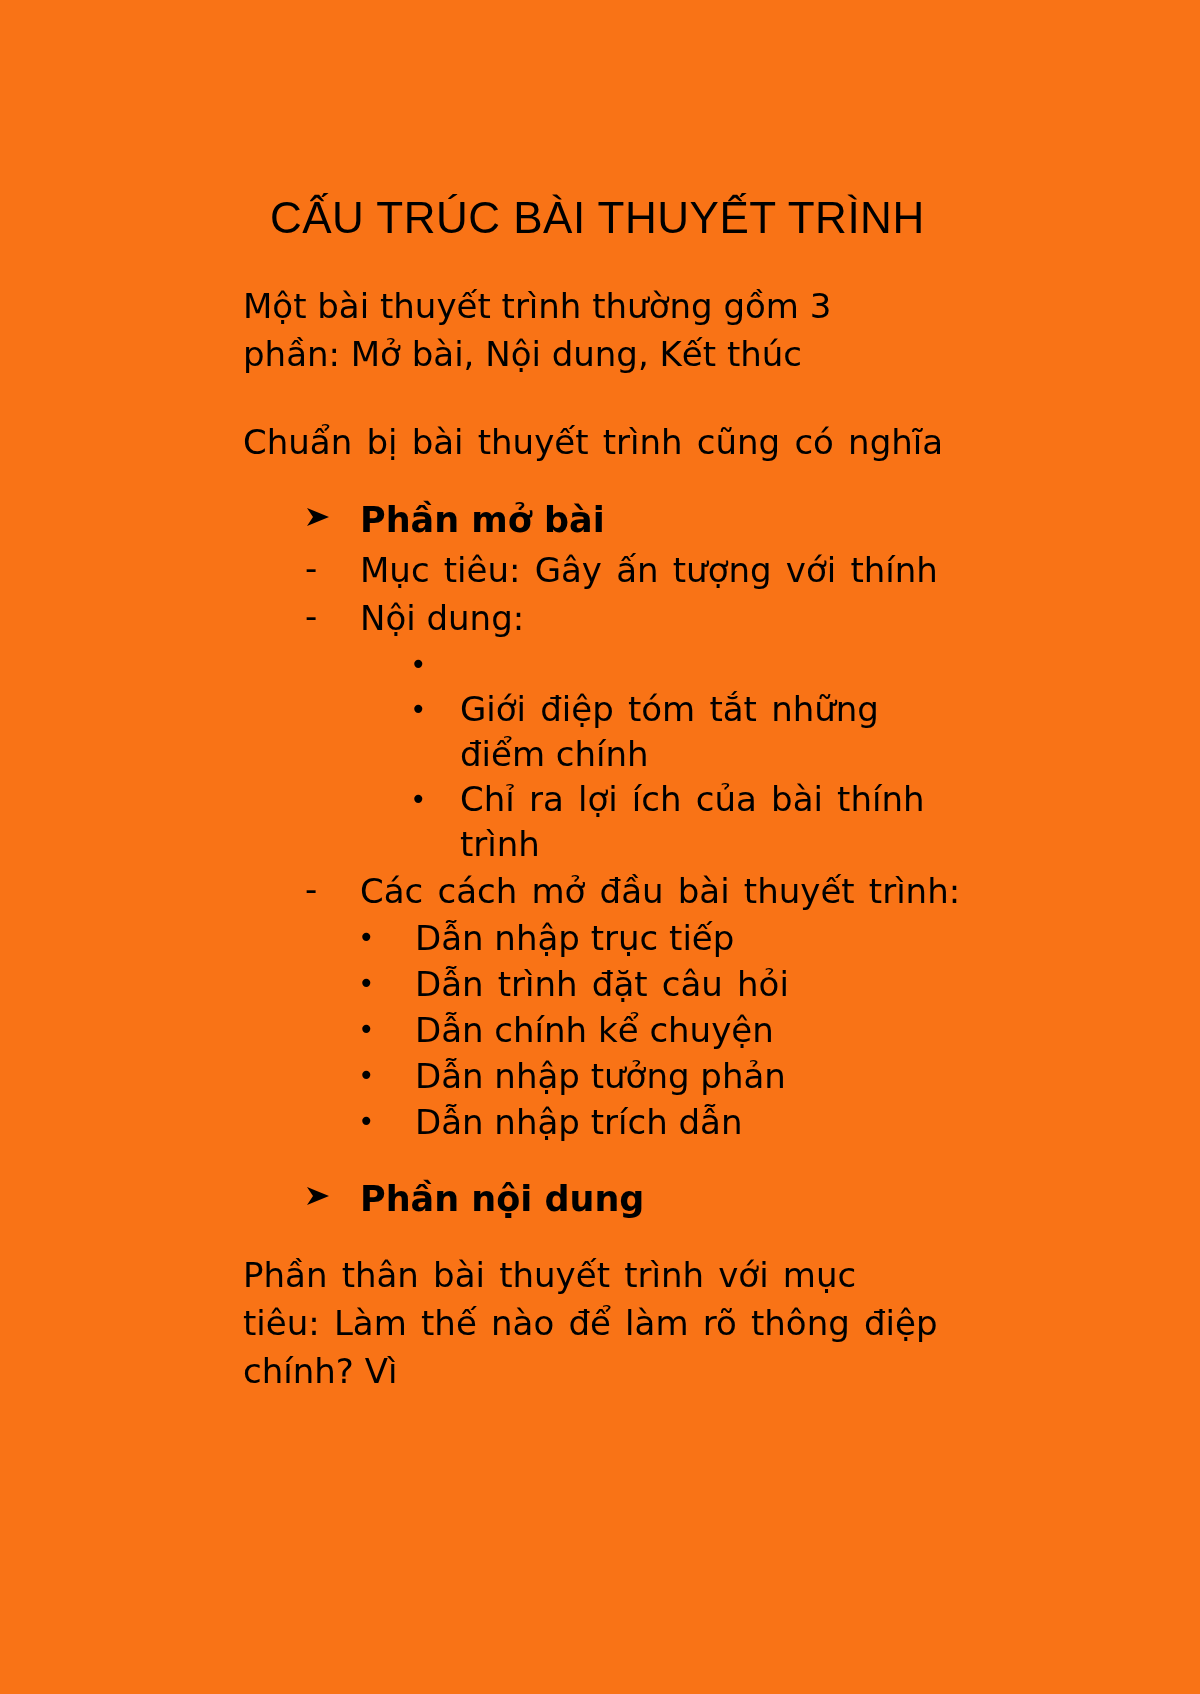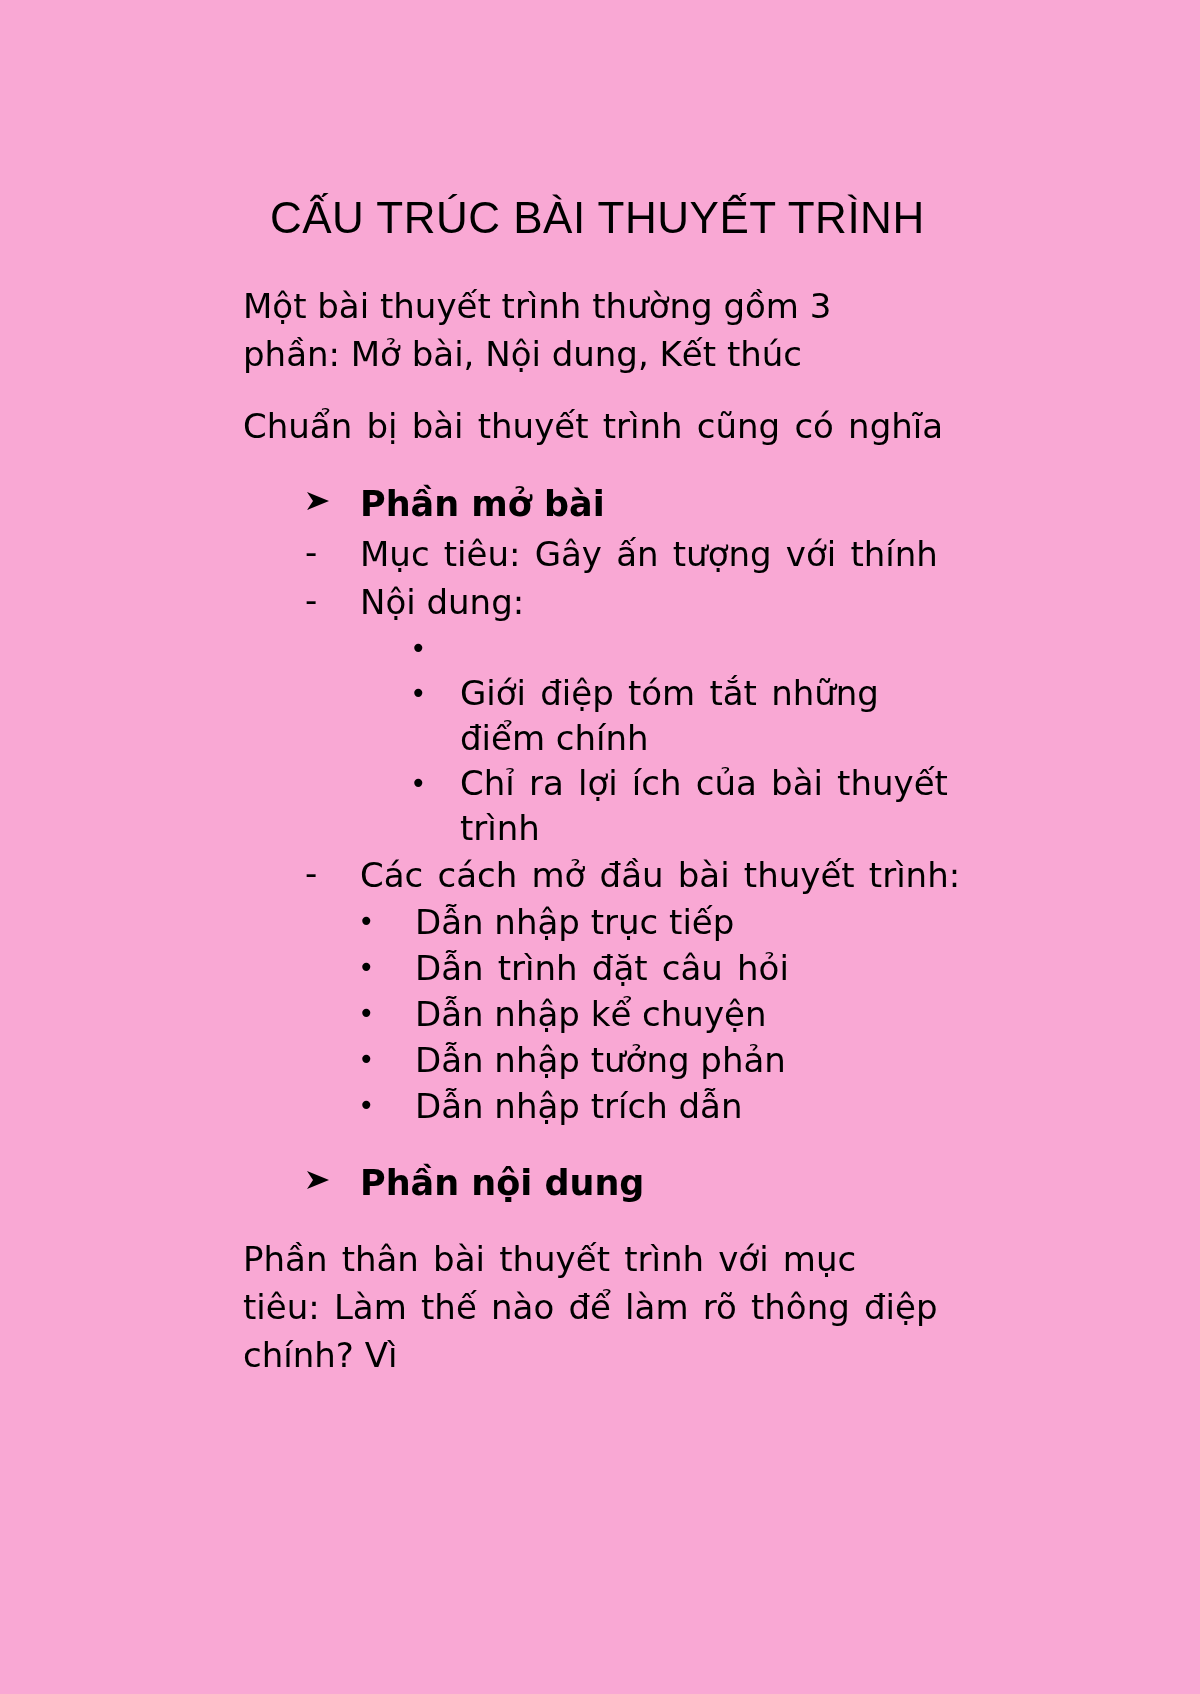--- a/index.html
+++ b/index.html
@@ -1,19 +1,19 @@
 <!DOCTYPE html>
 <html><head>
 <meta charset="utf-8">
 <style>
   html,body { margin:0; padding:0; }
   .page {
     position:relative;
     width:1200px; height:1694px;
-    background:#f9a8d4;
+    background:#f97316;
     color:#000000;
     font-family:"DejaVu Sans", sans-serif;
     overflow:hidden;
   }
   .content {
     position:absolute;
     left:243px; top:190px;
     width:780px;
   }
   .doc-title {
@@ -24,21 +24,21 @@
     margin:0 0 36px 27px;
     white-space:nowrap;
     letter-spacing:0.5px;
   }
   .para {
     font-size:34px;
     line-height:48px;
     margin:0;
   }
   .para .line { display:block; white-space:nowrap; }
-  .p1 { margin-bottom:24px; }
+  .p1 { margin-bottom:40px; }
   .p2 { margin-bottom:14px; }
   .wsp { word-spacing:0.10em; }
 
   
   .row { display:flex; align-items:flex-start; }
   .lvl1 { padding-left:62px; font-size:34px; line-height:48px; }
   .lvl1 .marker { flex:none; width:55px; }
   .heading-row { font-weight:700; font-size:35px; line-height:52px; padding-left:62px;margin-top:28px; }
   .heading-row .marker { flex:none; width:55px; padding-top:10px; }
   .bulletsA { padding-left:167px; font-size:34px; line-height:45px; }
@@ -97,21 +97,21 @@
     <div class="row bulletsA">
       <span class="marker">•</span>
       <span class="item-text">
         <span class="line wsp">Giới điệp tóm tắt những</span>
         <span class="line">điểm chính</span>
       </span>
     </div>
     <div class="row bulletsA">
       <span class="marker">•</span>
       <span class="item-text">
-        <span class="line wsp">Chỉ ra lợi ích của bài thuyết</span>
+        <span class="line wsp">Chỉ ra lợi ích của bài thính</span>
         <span class="line">trình</span>
       </span>
     </div>
 
     <div class="row lvl1">
       <span class="marker dash">-</span>
       <span class="item-text">
         <span class="line wsp">Các cách mở đầu bài thuyết trình:</span>
       </span>
     </div>
@@ -124,21 +124,21 @@
     </div>
     <div class="row bulletsB">
       <span class="marker">•</span>
       <span class="item-text">
         <span class="line wsp">Dẫn trình đặt câu hỏi</span>
       </span>
     </div>
     <div class="row bulletsB">
       <span class="marker">•</span>
       <span class="item-text">
-        <span class="line">Dẫn nhập kể chuyện</span>
+        <span class="line">Dẫn chính kể chuyện</span>
       </span>
     </div>
     <div class="row bulletsB">
       <span class="marker">•</span>
       <span class="item-text">
         <span class="line">Dẫn nhập tưởng phản</span>
       </span>
     </div>
     <div class="row bulletsB">
       <span class="marker">•</span>

